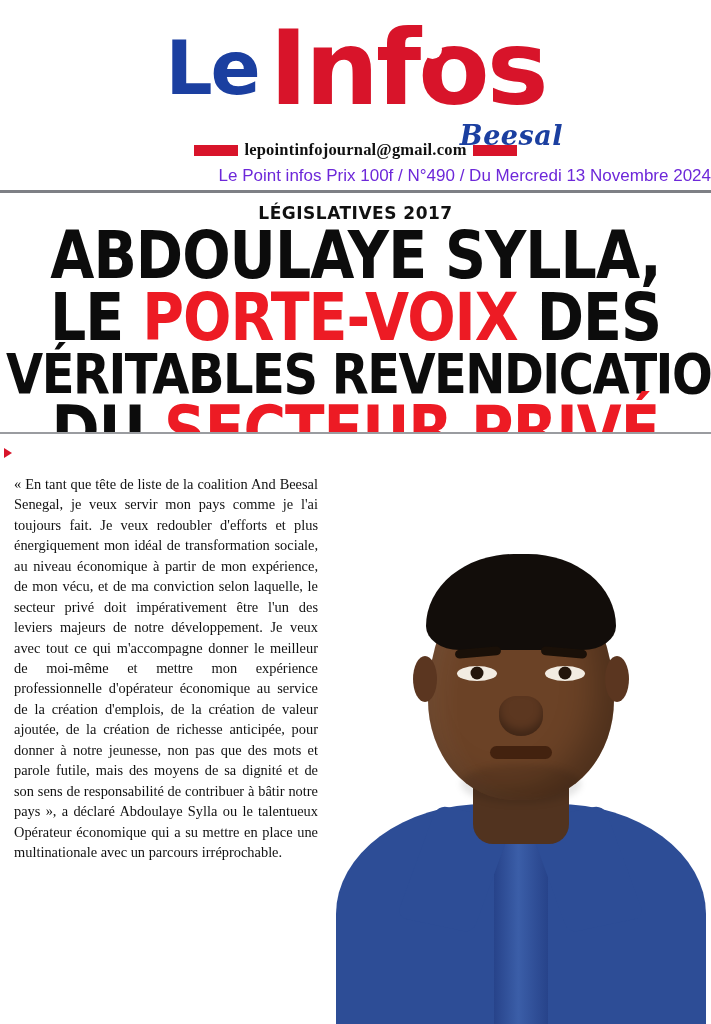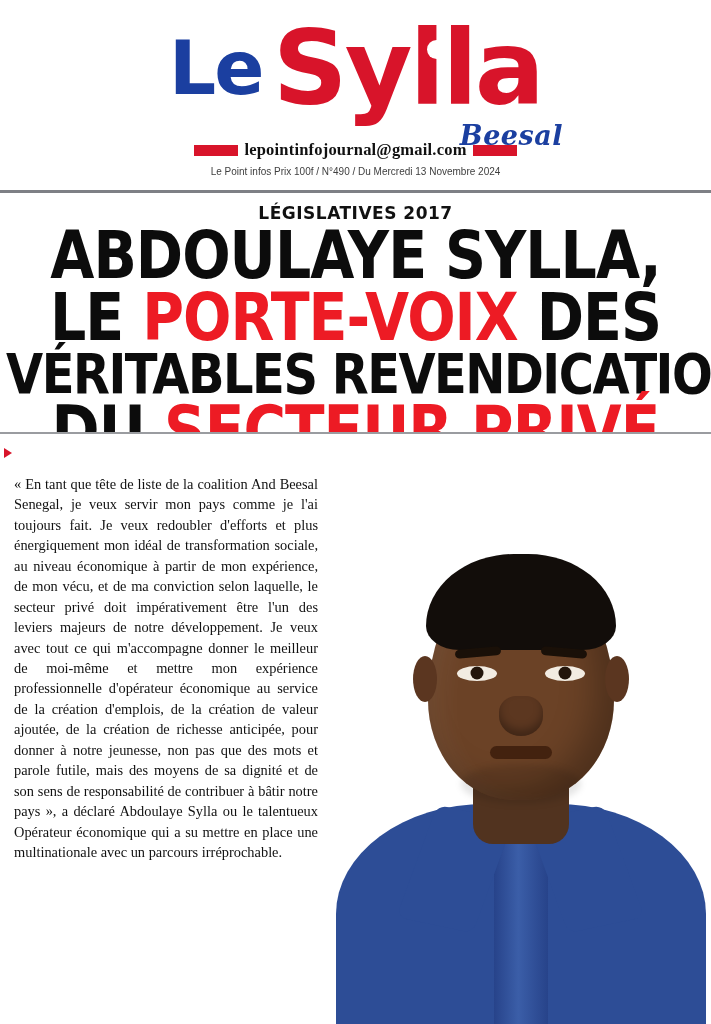--- a/index.html
+++ b/index.html
@@ -96,24 +96,24 @@
     font-weight: bold;
     font-size: 16.5px;
     color: #111;
     letter-spacing: 0.2px;
     white-space: nowrap;
   }
   .issue-line {
     position: absolute;
     left: 0; right: 0;
     top: 166px;
-    text-align: center;
+    text-align: right;
     font-family: "Liberation Sans", sans-serif;
-    font-size: 10px;
-    color: #404040;
+    font-size: 17px;
+    color: #6d28d9;
   }
 
   
   .headline-block {
     position: relative;
     flex: none;
     background: #ffffff;
     padding: 0 6px 2px 6px;
     border-top: 3px solid #7e8085;
   }
@@ -314,21 +314,21 @@
 </style>
 </head>
 <body>
 
 <div class="page">
 
   <div class="masthead">
     <div class="logo-wrap">
       <span class="logo-line">
         <span class="logo-le">Le</span>
-        <span class="logo-point">Sylla</span>
+        <span class="logo-point">Infos</span>
         <span class="logo-dot"></span>
       </span>
     </div>
     <div class="infos-word">Beesal</div>
 
     <div class="email-band">
       <span class="email-bar left"></span>
       <span class="email-text">lepointinfojournal@gmail.com</span>
       <span class="email-bar right"></span>
     </div>

